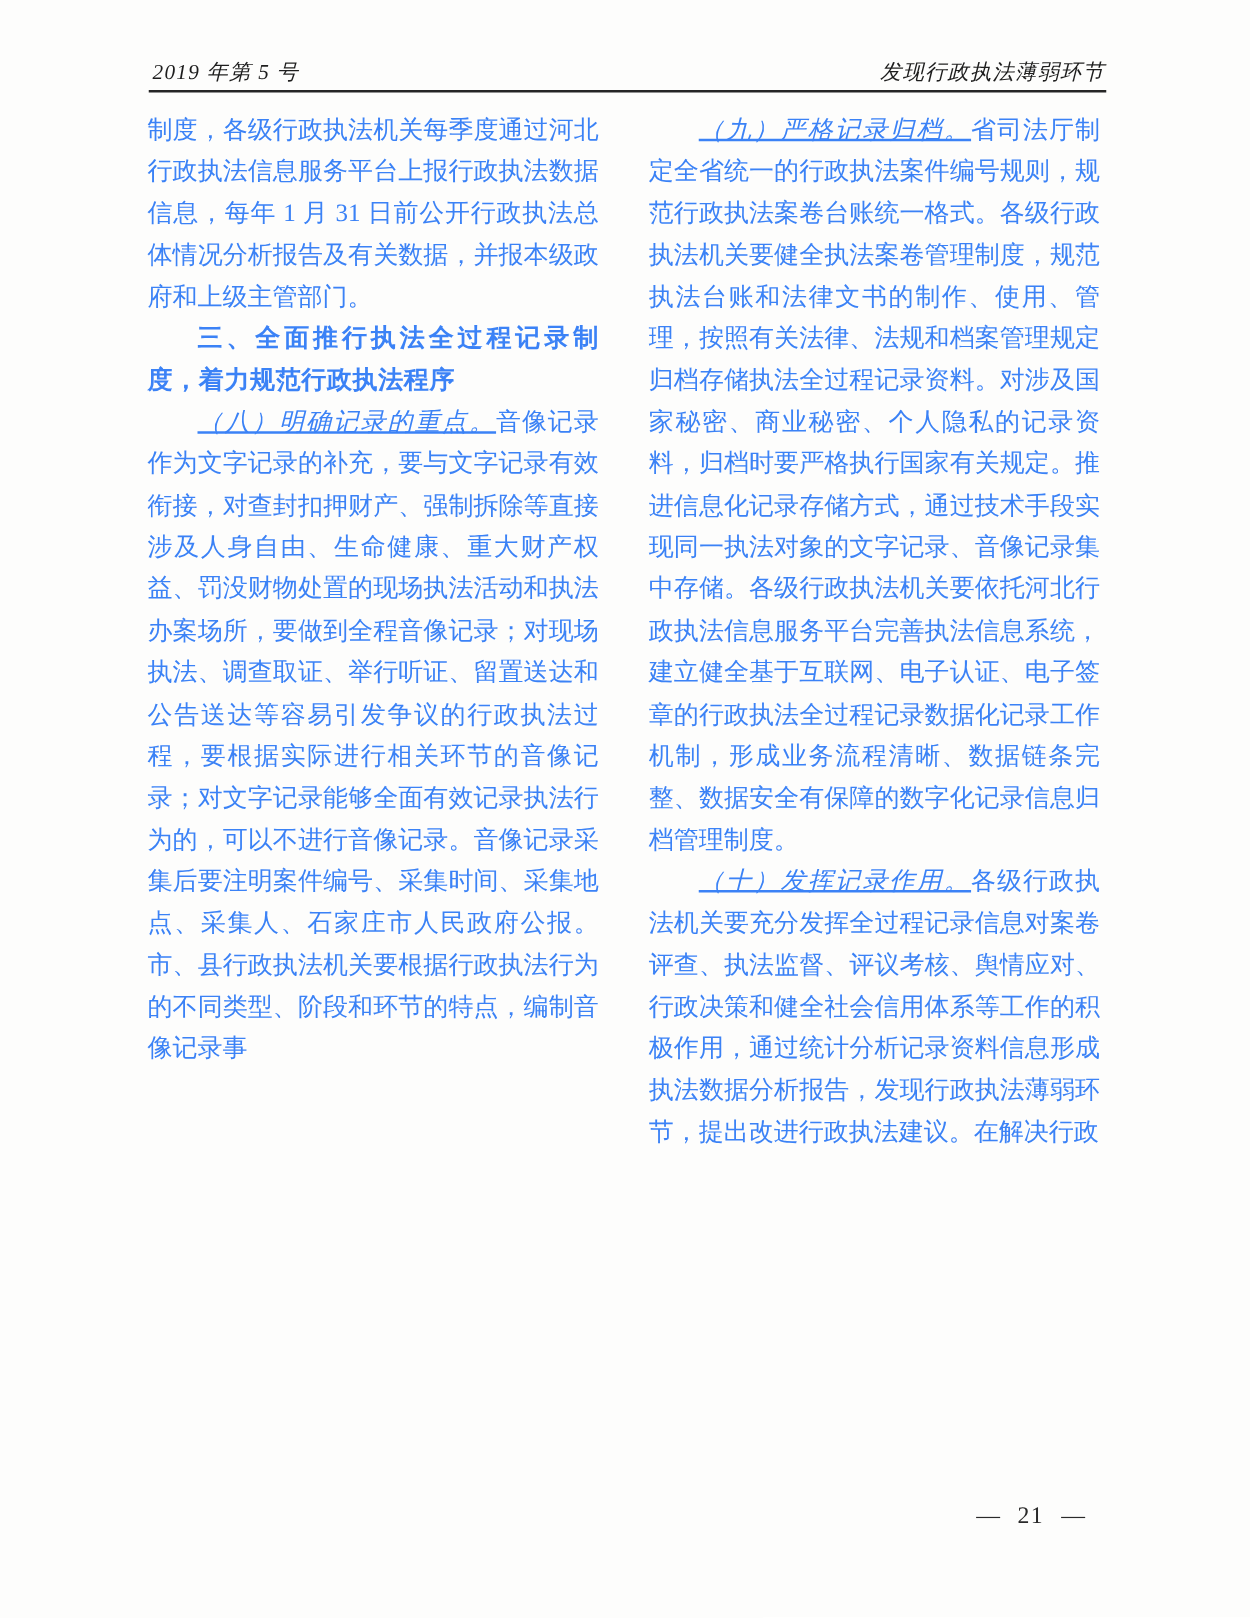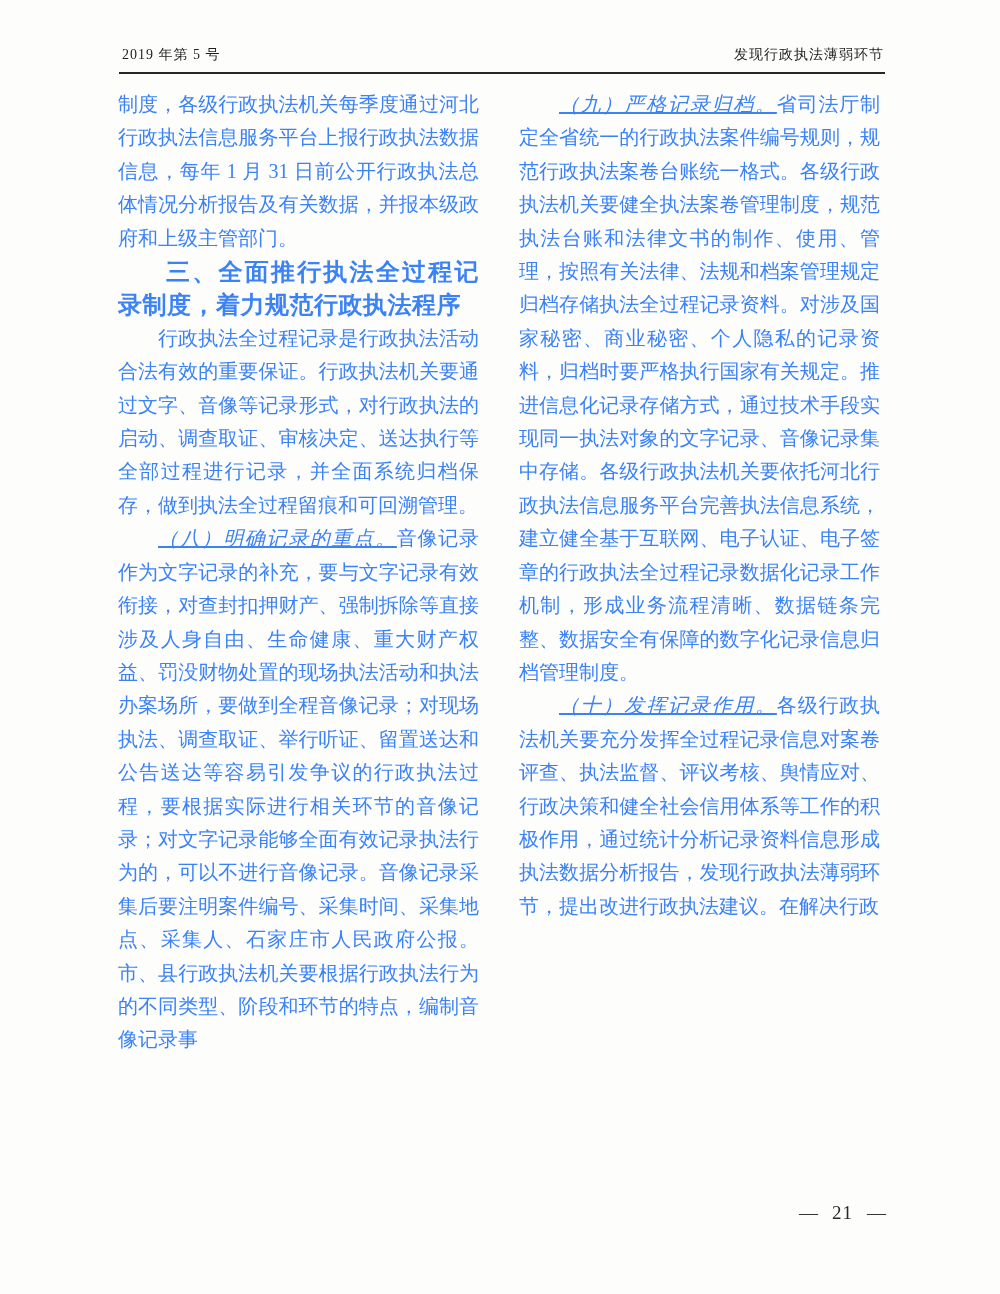--- a/index.html
+++ b/index.html
@@ -17,23 +17,24 @@
     overflow: hidden;
   }
   .page-header {
     position: absolute;
     top: 46px;
     left: 122px;
     right: 116px;
     display: flex;
     justify-content: space-between;
     align-items: baseline;
-    font-size: 14px;
+    font-size: 17px;
     letter-spacing: 1px;
     color: #1d1d1d;
+    font-style: italic;
   }
   .header-rule {
     position: absolute;
     top: 72px;
     left: 119px;
     right: 115px;
     height: 0;
     border-top: 2.5px solid #262626;
   }
   .content {
@@ -57,35 +58,35 @@
   }
   .para {
     text-indent: 2em;
   }
   .cont {
     text-indent: 0;
   }
   .heading {
     font-family: "Liberation Sans", "DejaVu Sans", sans-serif;
     font-weight: 700;
-    font-size: 24px;
+    font-size: 20px;
     line-height: 33.4px;
     margin: 0;
     text-indent: 2em;
     letter-spacing: 0.5px;
   }
   .lead {
     font-style: italic;
     letter-spacing: 1px;
     text-decoration: underline;
   }
   .page-footer {
     position: absolute;
     top: 1202px;
-    right: 114px;
+    right: 132px;
     font-size: 19px;
     color: #2a2a2a;
     white-space: nowrap;
   }
   .page-footer .num {
     margin: 0 14px;
     letter-spacing: 1px;
   }
 </style>
 </head>
@@ -98,21 +99,20 @@
     <span class="gazette-title">发现行政执法薄弱环节</span>
   </header>
 
   <div class="header-rule"></div>
 
   <main class="content">
 
     <section class="col">
       <p class="cont">制度，各级行政执法机关每季度通过河北行政执法信息服务平台上报行政执法数据信息，每年 1 月 31 日前公开行政执法总体情况分析报告及有关数据，并报本级政府和上级主管部门。</p>
       <p class="heading">三、全面推行执法全过程记录制度，着力规范行政执法程序</p>
-      <p class="para">行政执法全过程记录是行政执法活动合法有效的重要保证。行政执法机关要通过文字、音像等记录形式，对行政执法的启动、调查取证、审核决定、送达执行等全部过程进行记录，并全面系统归档保存，做到执法全过程留痕和可回溯管理。</p>
       <p class="para"><span class="lead">（八）明确记录的重点。</span><span>音像记录作为文字记录的补充，要与文字记录有效衔接，对查封扣押财产、强制拆除等直接涉及人身自由、生命健康、重大财产权益、罚没财物处置的现场执法活动和执法办案场所，要做到全程音像记录；对现场执法、调查取证、举行听证、留置送达和公告送达等容易引发争议的行政执法过程，要根据实际进行相关环节的音像记录；对文字记录能够全面有效记录执法行为的，可以不进行音像记录。音像记录采集后要注明案件编号、采集时间、采集地点、采集人、石家庄市人民政府公报。市、县行政执法机关要根据行政执法行为的不同类型、阶段和环节的特点，编制音像记录事</span></p>
     </section>
 
     <section class="col">
       <p class="para"><span class="lead">（九）严格记录归档。</span><span>省司法厅制定全省统一的行政执法案件编号规则，规范行政执法案卷台账统一格式。各级行政执法机关要健全执法案卷管理制度，规范执法台账和法律文书的制作、使用、管理，按照有关法律、法规和档案管理规定归档存储执法全过程记录资料。对涉及国家秘密、商业秘密、个人隐私的记录资料，归档时要严格执行国家有关规定。推进信息化记录存储方式，通过技术手段实现同一执法对象的文字记录、音像记录集中存储。各级行政执法机关要依托河北行政执法信息服务平台完善执法信息系统，建立健全基于互联网、电子认证、电子签章的行政执法全过程记录数据化记录工作机制，形成业务流程清晰、数据链条完整、数据安全有保障的数字化记录信息归档管理制度。</span></p>
       <p class="para"><span class="lead">（十）发挥记录作用。</span><span>各级行政执法机关要充分发挥全过程记录信息对案卷评查、执法监督、评议考核、舆情应对、行政决策和健全社会信用体系等工作的积极作用，通过统计分析记录资料信息形成执法数据分析报告，发现行政执法薄弱环节，提出改进行政执法建议。在解决行政</span></p>
     </section>
 
   </main>
 

